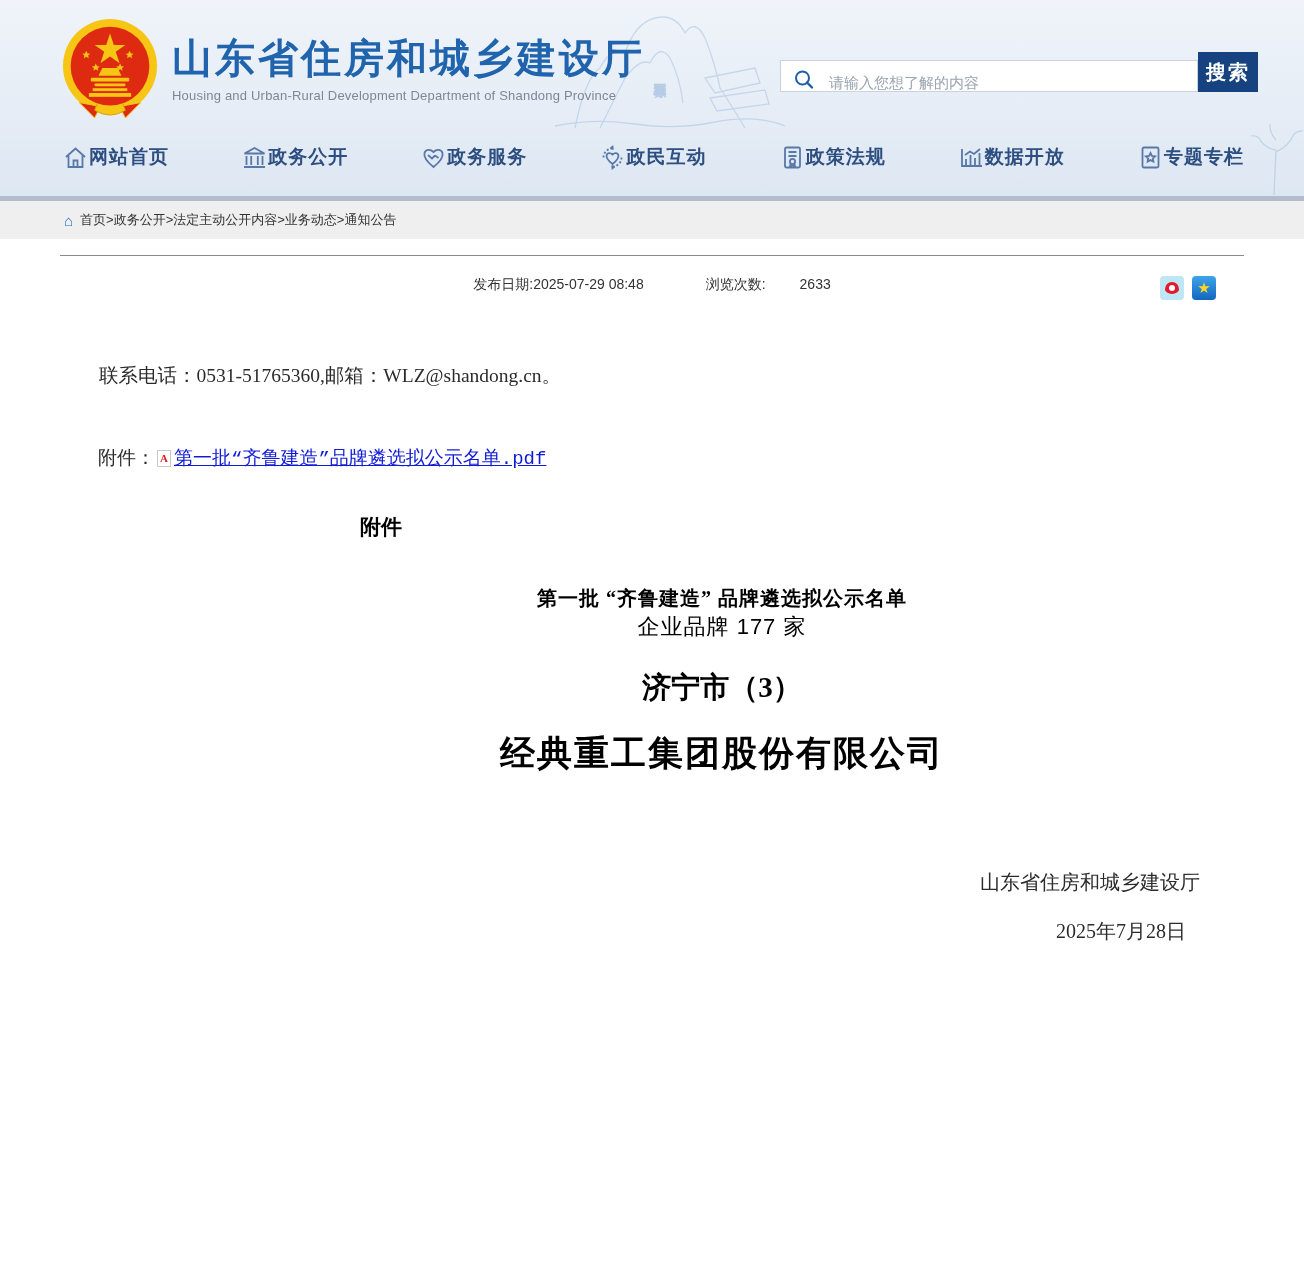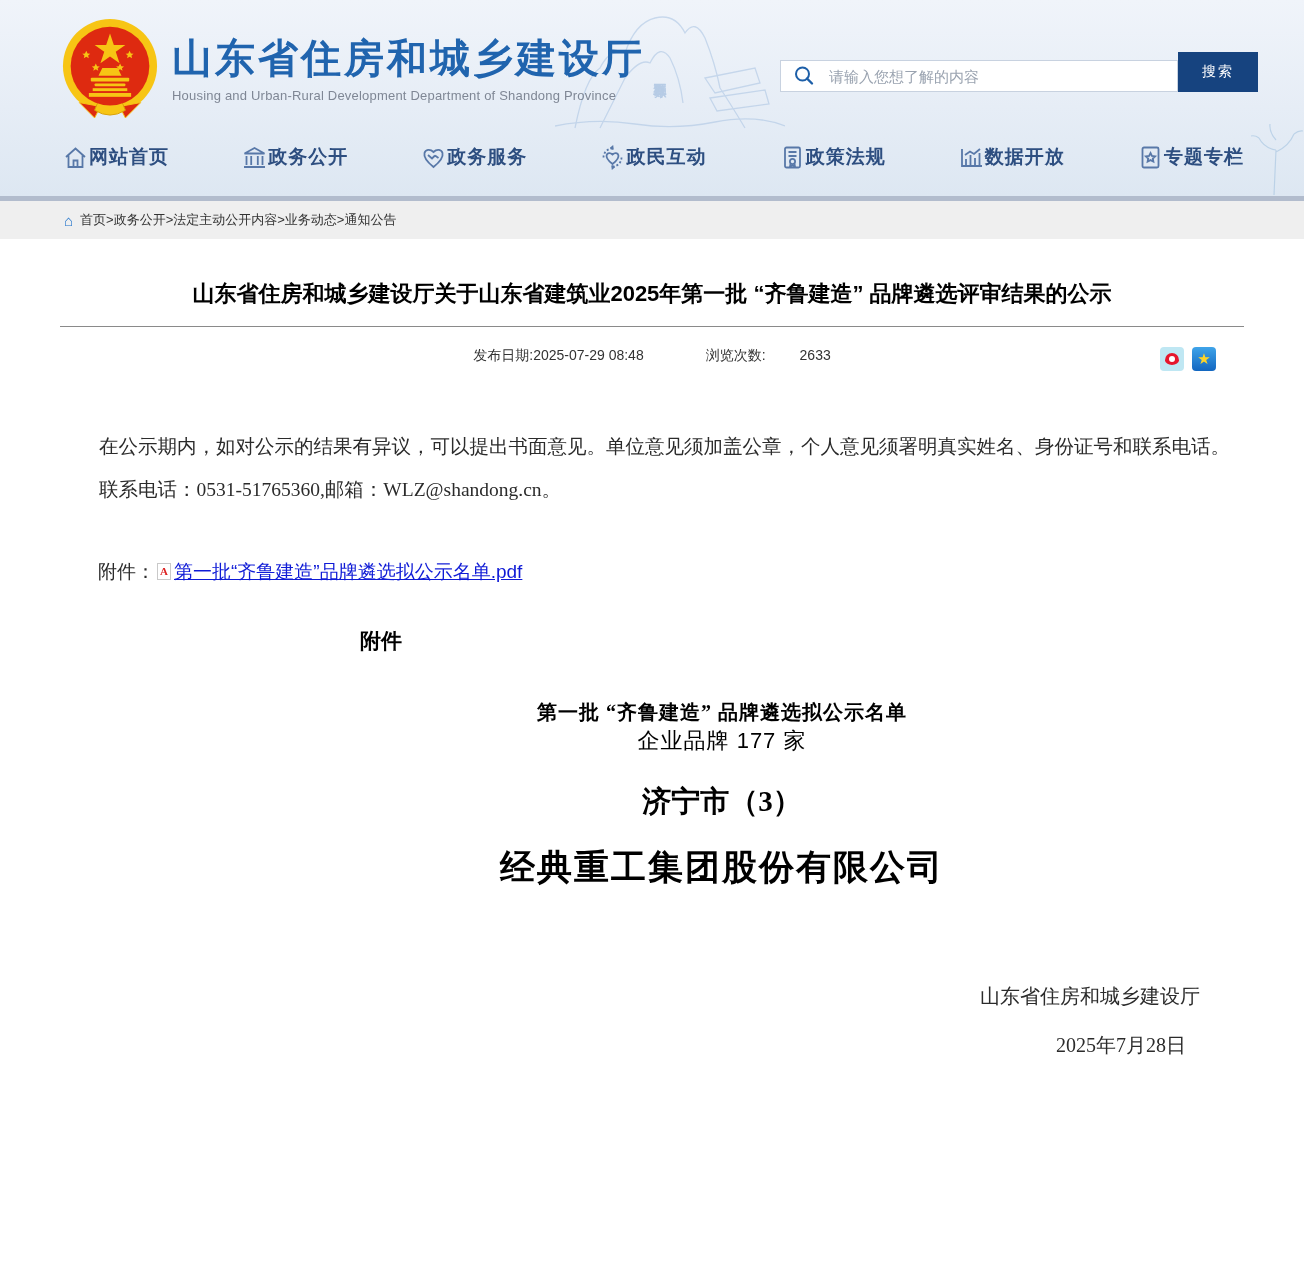--- a/index.html
+++ b/index.html
@@ -12,25 +12,25 @@
     background: linear-gradient(180deg,#f0f4fa 0%, #e6edf6 55%, #dde7f2 100%);
     overflow: hidden;
   }
   .deco { position:absolute; pointer-events:none; opacity:.55; }
   .header-top { position:relative; display:flex; align-items:center; padding:14px 0 0 62px; height:124px; }
   .emblem { width:96px; height:102px; flex:0 0 auto; }
   .brand { margin-left:14px; }
   .brand h1 { font-size:40px; font-weight:bold; color:#2064ae; letter-spacing:3px; line-height:1.15; }
   .brand .en { font-size:13px; color:#7f8795; margin-top:7px; letter-spacing:.2px; }
   .searchbar { position:absolute; top:52px; right:46px; display:flex; height:40px; width:478px; }
-  .search-box { display:flex; align-items:center; background:#ffffff; border:1px solid #c8d2e0; flex:1; padding:0 12px;margin-top:8px; }
+  .search-box { display:flex; align-items:flex-end; background:#ffffff; border:1px solid #c8d2e0; flex:1; padding:0 12px;margin-top:8px; }
   .search-box svg { flex:0 0 auto; }
   .search-box input { border:none; outline:none; flex:1; margin-left:14px; font-size:15px; color:#333; background:transparent; }
   .search-box input::placeholder { color:#9aa3b0; }
-  .search-btn { width:80px; background:#16437f; color:#fff; font-size:14px; font-weight:normal; border:none; cursor:pointer; letter-spacing:2px; }
+  .search-btn { width:60px; background:#16437f; color:#fff; font-size:20px; font-weight:bold; border:none; cursor:pointer; letter-spacing:2px; }
 
   
   .nav { position:relative; display:flex; align-items:center; height:66px; padding:0 60px 0 62px; justify-content:space-between; max-width:1304px; }
   .nav-item { display:flex; align-items:center; gap:0; cursor:pointer; }
   .nav-item svg { width:27px; height:27px; stroke:#5878a8; fill:none; stroke-width:1.8; }
   .nav-item span.lbl { font-size:19px; font-weight:bold; color:#2d4e80; letter-spacing:1px; }
 
   .divider { height:5px; background:#b2bccd; }
 
   
@@ -46,21 +46,21 @@
   .meta-row .views-num { margin-left:34px; }
   .share-icons { position:absolute; right:28px; top:0; display:flex; gap:8px; }
   .share-icons .sq { width:24px; height:24px; border-radius:4px; display:flex; align-items:center; justify-content:center; cursor:pointer; }
   .sq.weibo { background:#bfe7f3; }
   .sq.weibo .eye { width:14px; height:12px; background:#e6162d; border-radius:50% 50% 50% 50%/60% 60% 40% 40%; position:relative; }
   .sq.weibo .eye:after { content:""; position:absolute; left:4px; top:3px; width:6px; height:6px; background:#fff; border-radius:50%; }
   .sq.qzone { background:linear-gradient(180deg,#3fa4e9,#1266c0); color:#ffd428; font-size:15px; }
 
   .body-text { margin-top:52px; font-family:"Liberation Serif","DejaVu Serif",serif; font-size:19.5px; color:#2b2b2b; line-height:43px; }
   .body-text p { text-indent:2em; text-align:justify; }
-  .attachment-row { margin-top:48px; font-family:Liberation Sans, sans-serif; font-size:19px; color:#2b2b2b; padding-left:38px; display:flex; align-items:center; }
+  .attachment-row { margin-top:48px; font-family:Liberation Mono, monospace; font-size:19px; color:#2b2b2b; padding-left:38px; display:flex; align-items:center; }
   .pdf-ico { display:inline-block; width:14px; height:17px; margin:0 3px 0 2px; position:relative; background:#fff; border:1px solid #c9c9c9; }
   .pdf-ico:after { content:"A"; position:absolute; left:2px; top:1px; font-size:11px; font-weight:bold; color:#d22; font-family:"Liberation Serif",serif; }
   .attachment-row a { color:#0f1bd6; text-decoration:underline; cursor:pointer; }
 
   
   .doc { margin:42px 0 0 232px; width:860px; font-family:"Liberation Serif","DejaVu Serif",serif; color:#000; }
   .doc .annex { font-size:21px; font-weight:bold; margin-left:68px; font-family:"Liberation Sans",sans-serif; }
   .doc .doc-title { text-align:center; font-size:20px; font-weight:bold; margin-top:44px; letter-spacing:1px; }
   .doc .doc-sub { text-align:center; font-size:22px; font-weight:normal; font-family:"Liberation Sans",sans-serif; letter-spacing:1px; }
   .doc .doc-city { text-align:center; font-size:29px; font-weight:bold; margin-top:26px; }
@@ -189,37 +189,35 @@
 
 <div class="divider"></div>
 
 <div class="breadcrumb">
   <span class="home-glyph">⌂</span>
   <span>首页&gt;政务公开&gt;法定主动公开内容&gt;业务动态&gt;通知公告</span>
 </div>
 
 <div class="content">
 
-  <div class="article-title">山东省住房和城乡建设厅关于山东省建筑业2025年第一批 “齐鲁建造” 品牌遴选评审结果的公示</div>
   <hr class="title-rule">
 
   <div class="meta-row">
     <span class="pub">发布日期:2025-07-29 08:48</span>
     <span>浏览次数:</span>
     <span class="views-num">2633</span>
     <div class="share-icons">
       <div class="sq weibo">
           <div class="eye"></div>
         </div>
       <div class="sq qzone">★</div>
     </div>
   </div>
 
   <div class="body-text">
-    <p>在公示期内，如对公示的结果有异议，可以提出书面意见。单位意见须加盖公章，个人意见须署明真实姓名、身份证号和联系电话。</p>
     <p>联系电话：0531-51765360,邮箱：WLZ@shandong.cn。</p>
   </div>
 
   <div class="attachment-row">
     <span>附件：</span>
     <span class="pdf-ico"></span>
     <a>第一批“齐鲁建造”品牌遴选拟公示名单.pdf</a>
   </div>
 
   <div class="doc">

